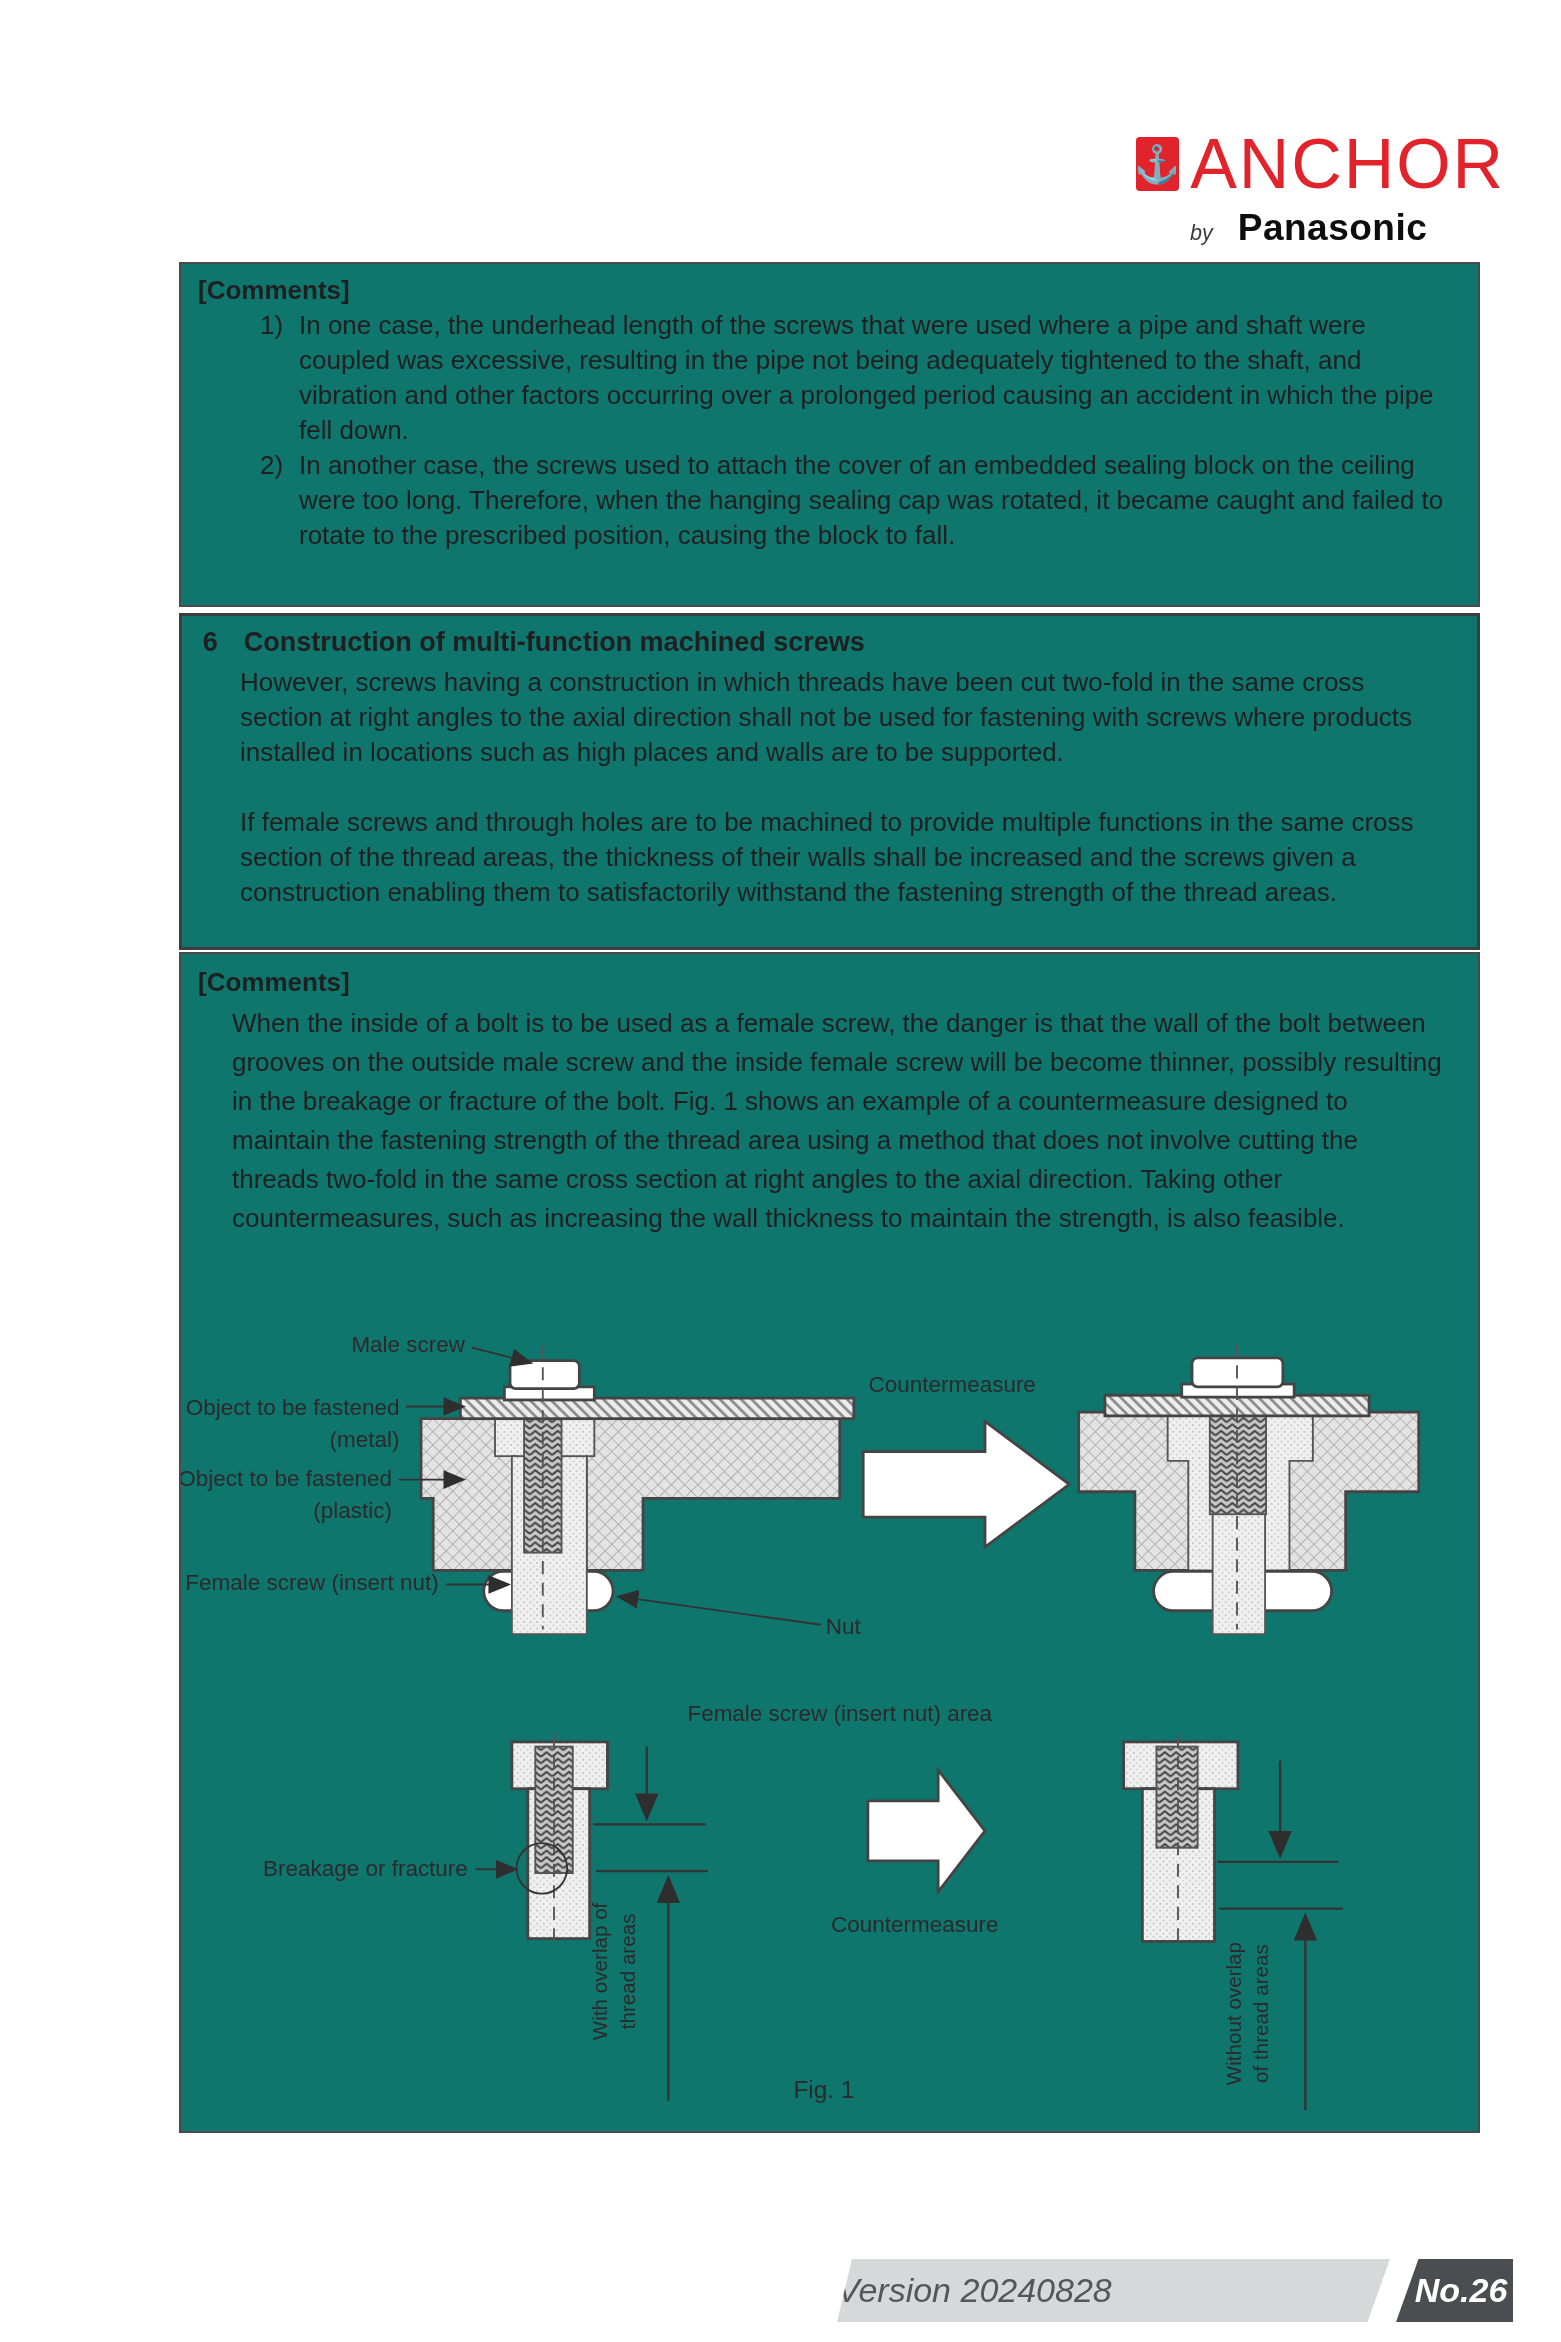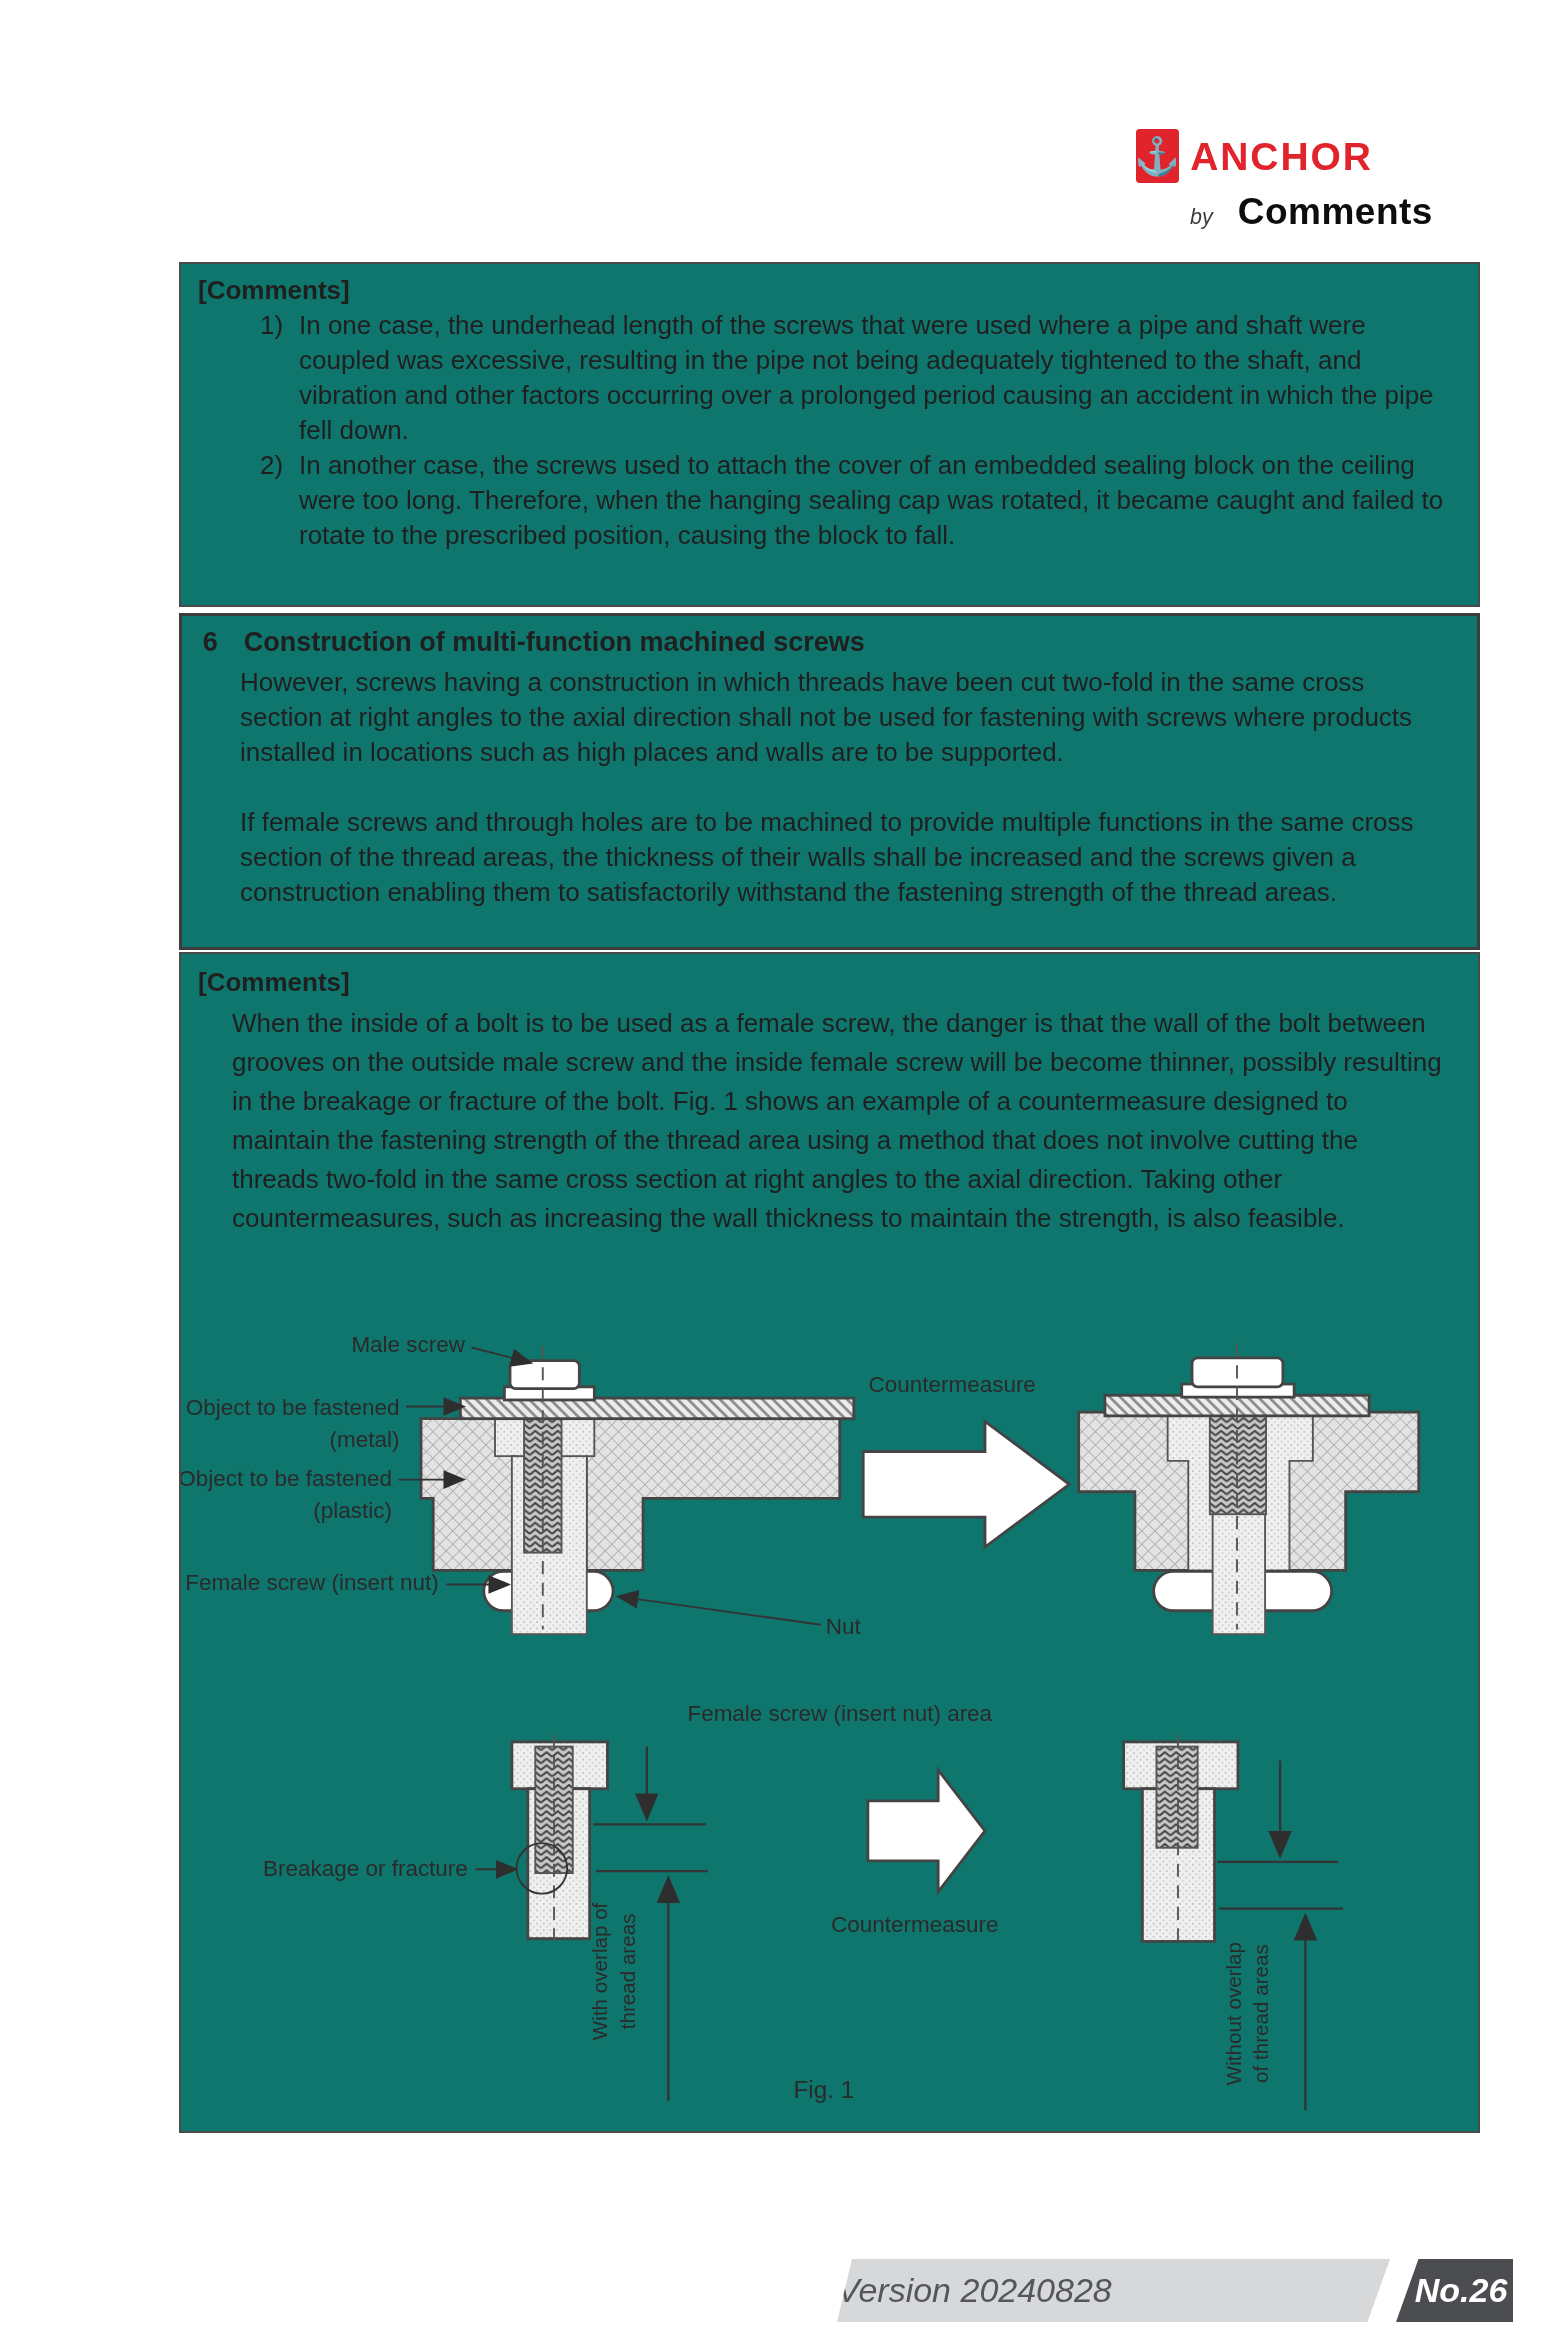--- a/index.html
+++ b/index.html
@@ -10,21 +10,21 @@
   }
   
   .logo { position:absolute; top:129px; left:1136px; }
   .logo-row { display:flex; align-items:center; }
   .anchor-box {
     width:43px; height:54px; background:#e1232b; color:#ffffff;
     display:flex; align-items:center; justify-content:center;
     font-size:37px; border-radius:3.7px; flex:none;
   }
   .anchor-text {
-    margin-left:11.2px; font-size:39px; font-weight:bold; color:#e1232b;
+    margin-left:11.2px; font-size:70px; font-weight:normal; color:#e1232b;
     letter-spacing:1.9px; line-height:1;
   }
   .logo-sub { margin-top:7.5px; padding-left:54px; display:flex; align-items:baseline; gap:25px; }
   .logo-by { font-size:21.5px; font-style:italic; color:#3c3c3c; }
   .logo-pana { font-size:37px; font-weight:bold; color:#0d0d0d; letter-spacing:0.5px; }
 
   
   .cbox {
     position:absolute; left:179px; width:1301px; box-sizing:border-box;
     background:#0f766e; border:2.8px solid #4a4a4a;
@@ -79,21 +79,21 @@
 
 <div class="page">
 
   <div class="logo">
     <div class="logo-row">
       <span class="anchor-box">⚓</span>
       <span class="anchor-text">ANCHOR</span>
     </div>
     <div class="logo-sub">
       <span class="logo-by">by</span>
-      <span class="logo-pana">Comments</span>
+      <span class="logo-pana">Panasonic</span>
     </div>
   </div>
 
   <div class="cbox" id="box1">
     <div class="cbox-heading">[Comments]</div>
     <div class="list-item">
       <span class="li-num">1)</span>
       <span class="li-text">In one case, the underhead length of the screws that were used where a pipe and shaft were coupled was excessive, resulting in the pipe not being adequately tightened to the shaft, and vibration and other factors occurring over a prolonged period causing an accident in which the pipe fell down.</span>
     </div>
     <div class="list-item">

